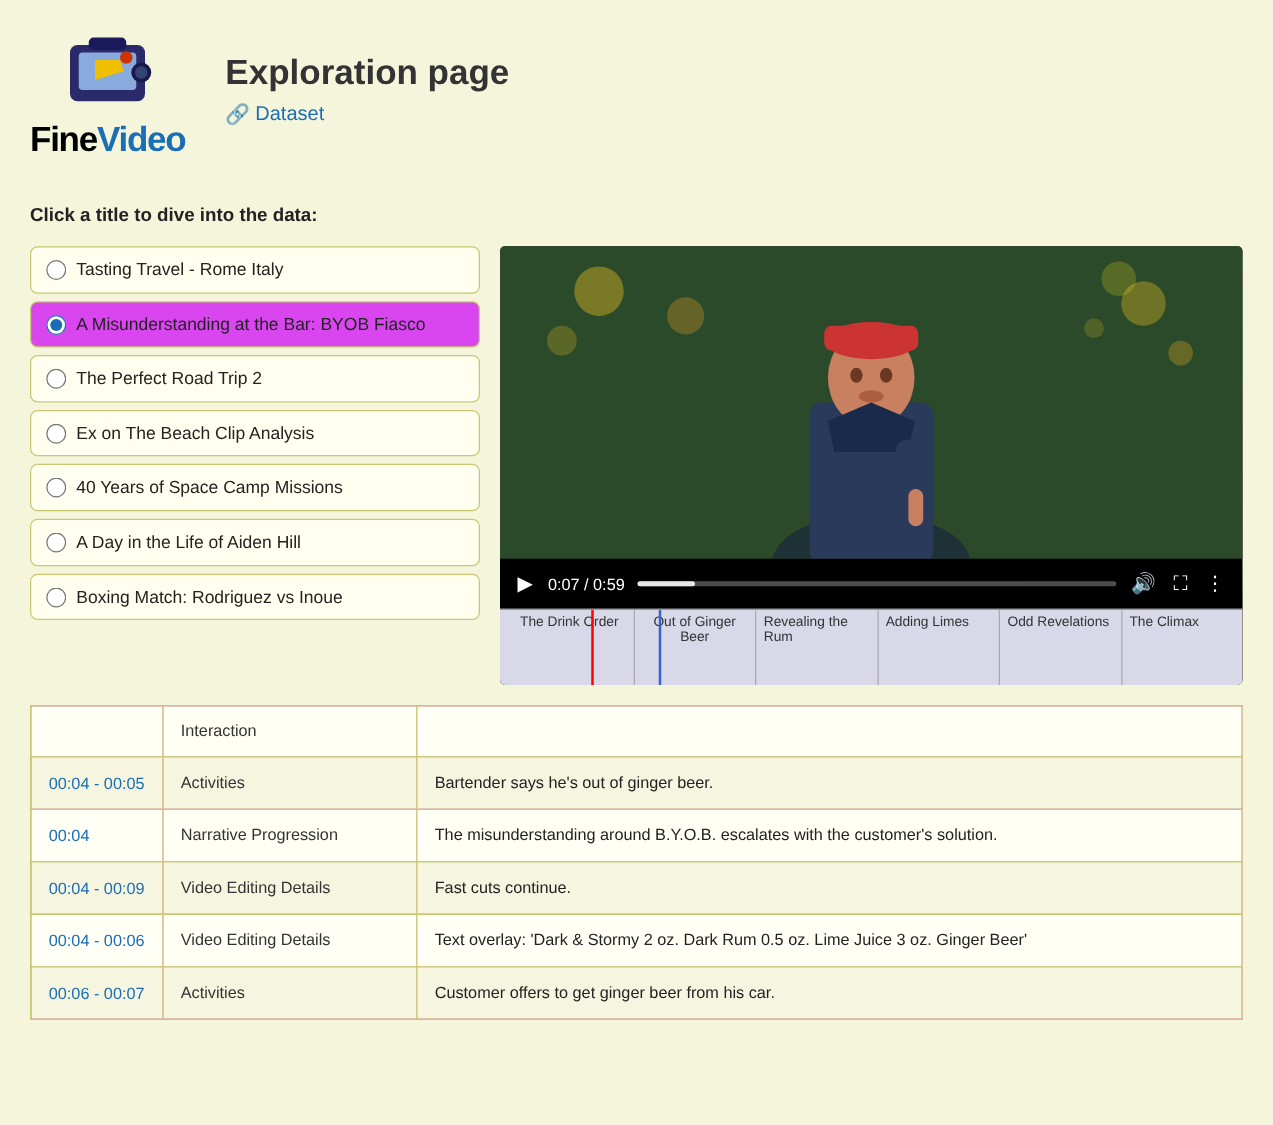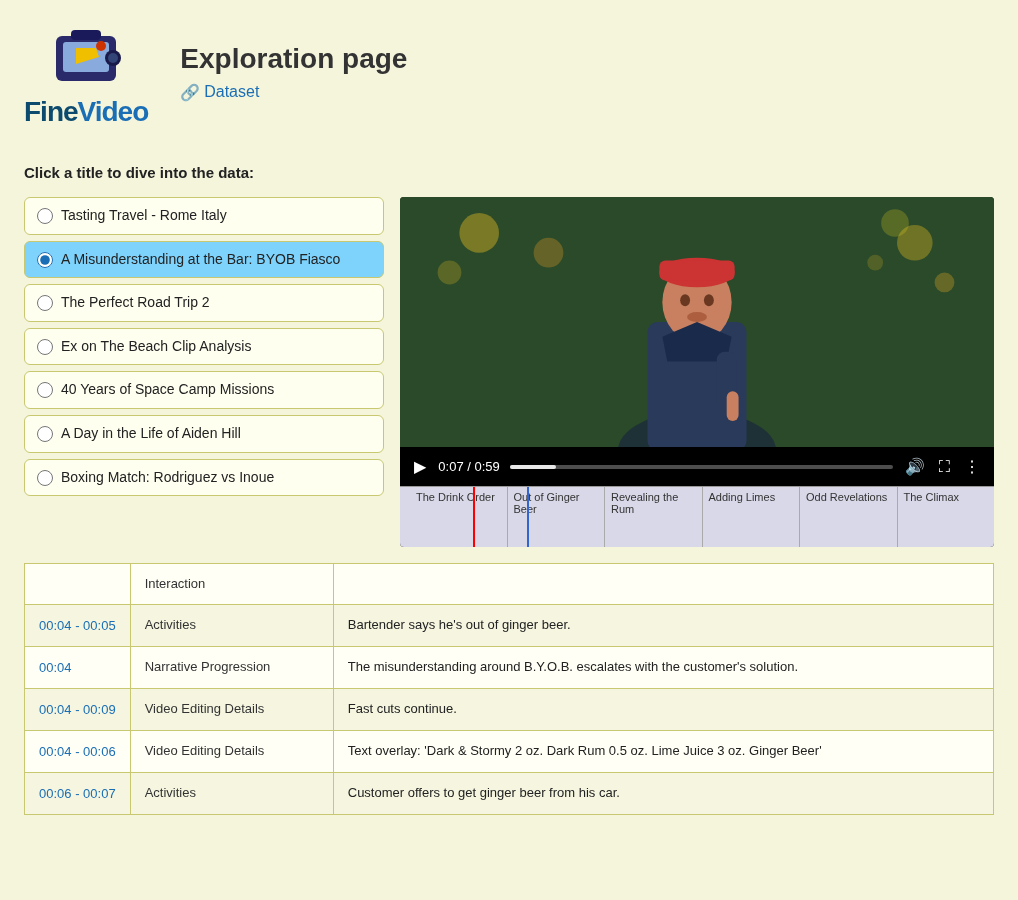--- a/index.html
+++ b/index.html
@@ -30,21 +30,21 @@
       width: 90px;
       height: 80px;
     }
     .logo-text {
       font-size: 28px;
       font-weight: bold;
       color: #111;
       letter-spacing: -1px;
     }
     .logo-text span {
-      color: #0c4a6e;
+      color: #000000;
     }
     .header-right h1 {
       font-size: 28px;
       font-weight: bold;
       color: #333;
       margin-bottom: 8px;
     }
     .dataset-link {
       display: flex;
       align-items: center;
@@ -78,21 +78,21 @@
       display: flex;
       align-items: flex-start;
       gap: 8px;
       padding: 8px 12px;
       border: 1px solid #c8c870;
       border-radius: 6px;
       background: #fffff0;
       cursor: pointer;
     }
     .title-item.selected {
-      background: #7dd3fc;
+      background: #d946ef;
     }
     .title-item input[type="radio"] {
       margin-top: 2px;
       accent-color: #1a6eb5;
       width: 16px;
       height: 16px;
       flex-shrink: 0;
     }
     .title-item label {
       cursor: pointer;
@@ -332,21 +332,21 @@
         <div class="progress-bar-container">
           <div class="progress-bar-fill"></div>
         </div>
         <button class="ctrl-btn">🔊</button>
         <button class="ctrl-btn">⛶</button>
         <button class="ctrl-btn">⋮</button>
       </div>
 
       <div class="segment-timeline">
       <div class="segment" style="position: relative; padding-left: 16px;">The Drink Order<div class="segment-marker" style="right: 30%;"></div></div>
-          <div class="segment" style="position: relative;">Out of Ginger Beer<div class="segment-marker-blue" style="left: 20%;"></div></div>
+          <div class="segment" style="position: relative; text-align: center;">Out of Ginger Beer<div class="segment-marker-blue" style="left: 20%;"></div></div>
           <div class="segment">Revealing the Rum</div>
           <div class="segment">Adding Limes</div>
           <div class="segment">Odd Revelations</div>
           <div class="segment">The Climax</div>
         </div>
     </div>
   </div>
 
   <table class="data-table">
     <tbody id="table-body">

